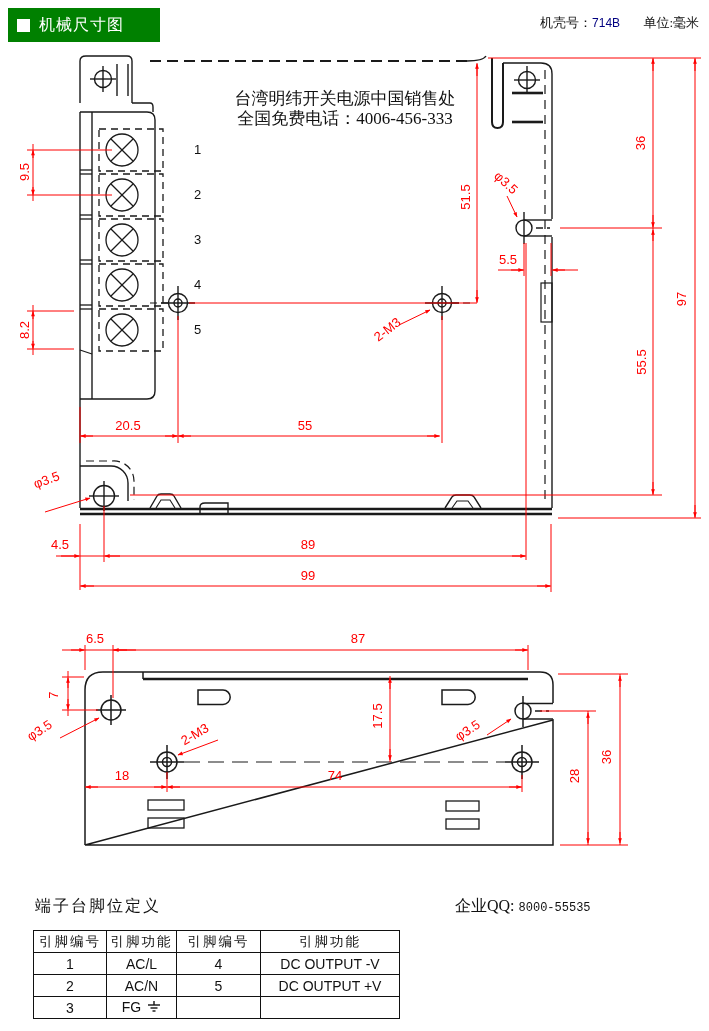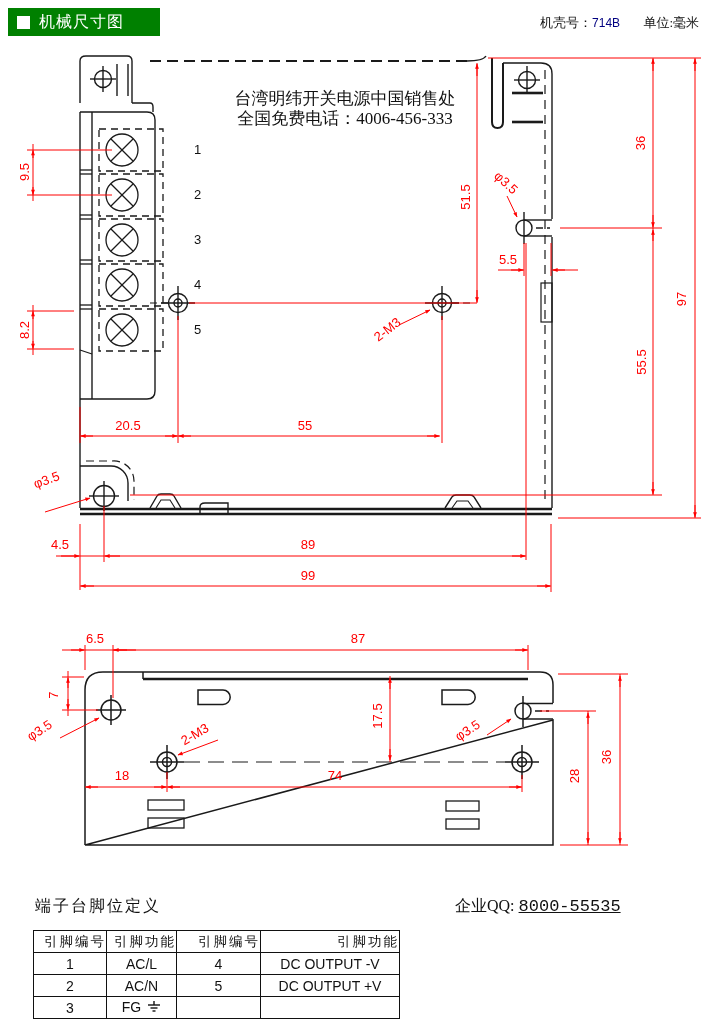--- a/index.html
+++ b/index.html
@@ -1,31 +1,31 @@
 <!DOCTYPE html>
 <html><head>
 <meta charset="utf-8">
 <style>
   html,body{margin:0;padding:0;background:#fff;}
   body{position:relative;width:709px;height:1031px;font-family:"Liberation Sans",sans-serif;}
   .abs{position:absolute;}
   
-  .title-box{left:8px;top:8px;width:152px;height:28px;display:flex;align-items:center;gap:9px;padding-left:9px;box-sizing:border-box;}
+  .title-box{left:8px;top:8px;width:152px;height:34px;display:flex;align-items:center;gap:9px;padding-left:9px;box-sizing:border-box;}
   .title-sq{width:13px;height:13px;background:#fff;flex:0 0 auto;}
   .title-txt{color:#fff;font-family:"Liberation Serif",serif;font-size:16px;letter-spacing:1px;white-space:nowrap;}
   .meta{right:10px;top:14px;font-family:"Liberation Serif",serif;font-size:13px;color:#111;white-space:nowrap;}
   .meta .caseno{font-family:"Liberation Sans",sans-serif;font-size:12px;}
   
   .section-title{left:35px;top:896px;font-family:Liberation Mono, monospace;font-size:16px;letter-spacing:2px;color:#111;}
   .qq{left:455px;top:896px;font-family:"Liberation Serif",serif;font-size:16px;color:#111;}
-  .qq .num{font-family:"Liberation Mono",monospace;font-size:17px;text-decoration:underline;}
+  .qq .num{font-family:"Liberation Mono",monospace;font-size:12px;}
   
   table.pins{position:absolute;left:33px;top:930px;border-collapse:collapse;table-layout:fixed;}
   table.pins td,table.pins th{border:1.5px solid #111;height:21px;text-align:center;font-size:14px;color:#111;padding:0;}
-  table.pins th{font-family:"Liberation Serif",serif;font-weight:normal;letter-spacing:2px;font-size:13.5px;text-align:right;}
+  table.pins th{font-family:"Liberation Serif",serif;font-weight:normal;letter-spacing:2px;font-size:13.5px;}
   table.pins td{font-family:"Liberation Sans",sans-serif;}
   td.fn{text-align:left;padding-left:12px;}
   .gicon{display:inline-block;vertical-align:-1px;margin-left:6px;}
   svg text{fill:#111;}
   svg .red{stroke:#ff0000;}
   svg text.red{fill:#ff0000;stroke:none;font-size:13px;font-family:"Liberation Sans",sans-serif;}
   svg .blk{stroke:#1a1a1a;fill:none;}
 </style>
 </head>
 <body>

